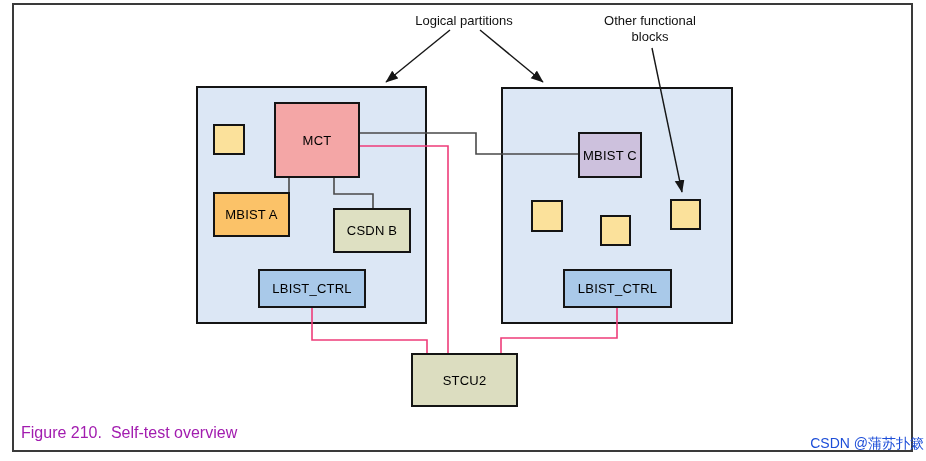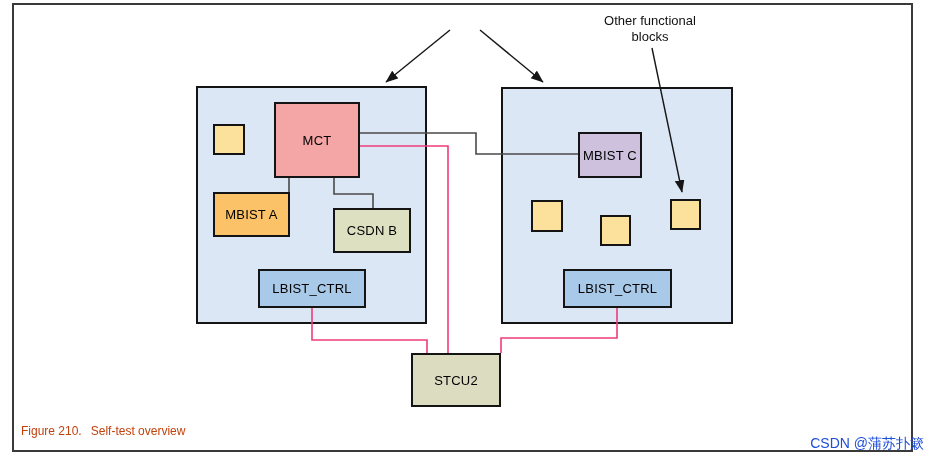--- a/index.html
+++ b/index.html
@@ -50,21 +50,21 @@
     color: #000000;
     z-index: 3;
     letter-spacing: 0.2px;
   }
   .mct     { left: 274px; top: 102px; width: 86px;  height: 76px; background: var(--mct-fill, #f4a6a6); }
   .mbist-a { left: 213px; top: 192px; width: 77px;  height: 45px; background: var(--mbist-a-fill, #fbc268); }
   .mbist-b { left: 333px; top: 208px; width: 78px;  height: 45px; background: var(--mbist-b-fill, #dee0c2); }
   .mbist-c { left: 578px; top: 132px; width: 64px;  height: 46px; background: var(--mbist-c-fill, #cdc1dd); }
   .lbist-left  { left: 258px; top: 269px; width: 108px; height: 39px; background: var(--lbist-fill, #a9c9e9); }
   .lbist-right { left: 563px; top: 269px; width: 109px; height: 39px; background: var(--lbist-fill, #a9c9e9); }
-  .stcu2   { left: 411px; top: 353px; width: 90px; height: 54px; background: var(--stcu2-fill, #dcddc0); }
+  .stcu2   { left: 411px; top: 353px; width: 107px; height: 54px; background: var(--stcu2-fill, #dcddc0); }
 
   .small-sq {
     position: absolute;
     box-sizing: border-box;
     border: 2px solid #141414;
     background: var(--small-block-fill, #fbe19b);
     z-index: 3;
   }
   .sq-left { left: 213px; top: 124px; width: 32px; height: 31px; }
   .sq-r1   { left: 531px; top: 200px; width: 32px; height: 32px; }
@@ -79,22 +79,22 @@
     line-height: 16px;
     white-space: pre-line;
     z-index: 4;
   }
   .anno.logical { left: 389px; top: 13px; width: 150px; }
   .anno.other   { left: 585px; top: 13px; width: 130px; }
 
   .caption {
     position: absolute;
     left: 21px; top: 424px;
-    font-size: 12px;
-    color: #c2410c;
+    font-size: 16px;
+    color: #a21caf;
     z-index: 4;
   }
   .caption .cap-title { margin-left: 9px; }
 
   .watermark {
     position: absolute;
     right: 2px; top: 435px;
     font-size: 14px;
     color: #1d4ed8;
     z-index: 5;
@@ -121,20 +121,21 @@
 
     <path class="wire-pink" d="M351,146 H448 V353"></path>
     <path class="wire-pink" d="M312,308 V340 H427 V353"></path>
     <path class="wire-pink" d="M617,308 V338 H501 V353"></path>
 
     <line class="wire-arrow" x1="450" y1="30" x2="386" y2="82" marker-end="url(#ah)"></line>
     <line class="wire-arrow" x1="480" y1="30" x2="543" y2="82" marker-end="url(#ah)"></line>
     <line class="wire-arrow" x1="652" y1="48" x2="682" y2="192" marker-end="url(#ah)"></line>
   </svg>
 
+  <div class="anno logical">Logical partitions</div>
   <div class="anno other">Other functional
 blocks</div>
 
   <div class="partition left"></div>
   <div class="small-sq sq-left"></div>
   <div class="box mct">
     <span>MCT</span>
   </div>
   <div class="box mbist-a">
     <span>MBIST A</span>

